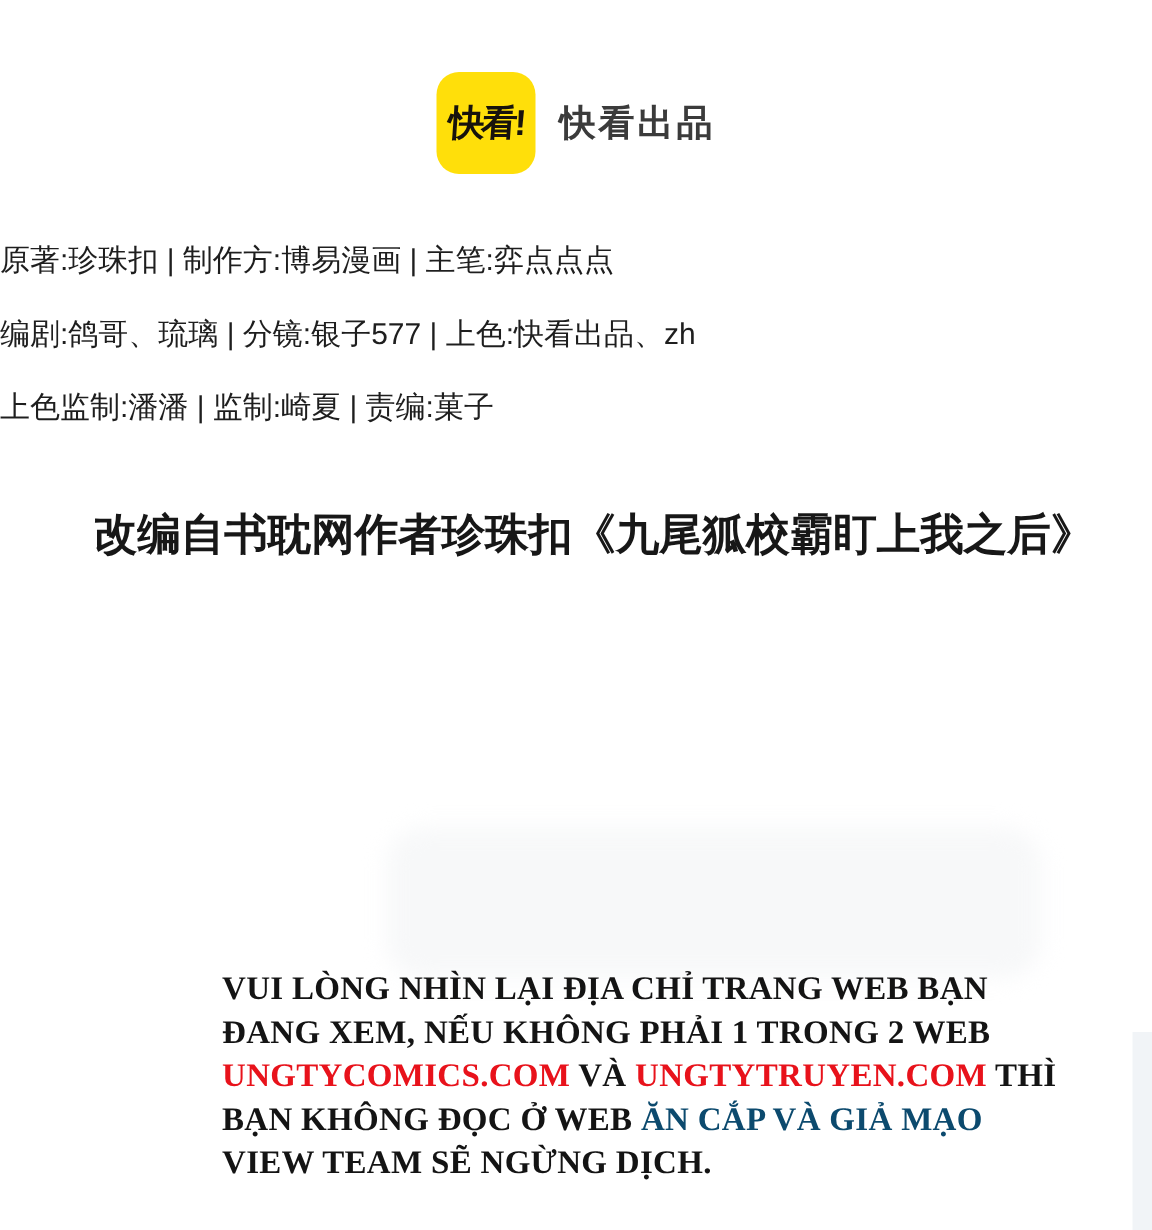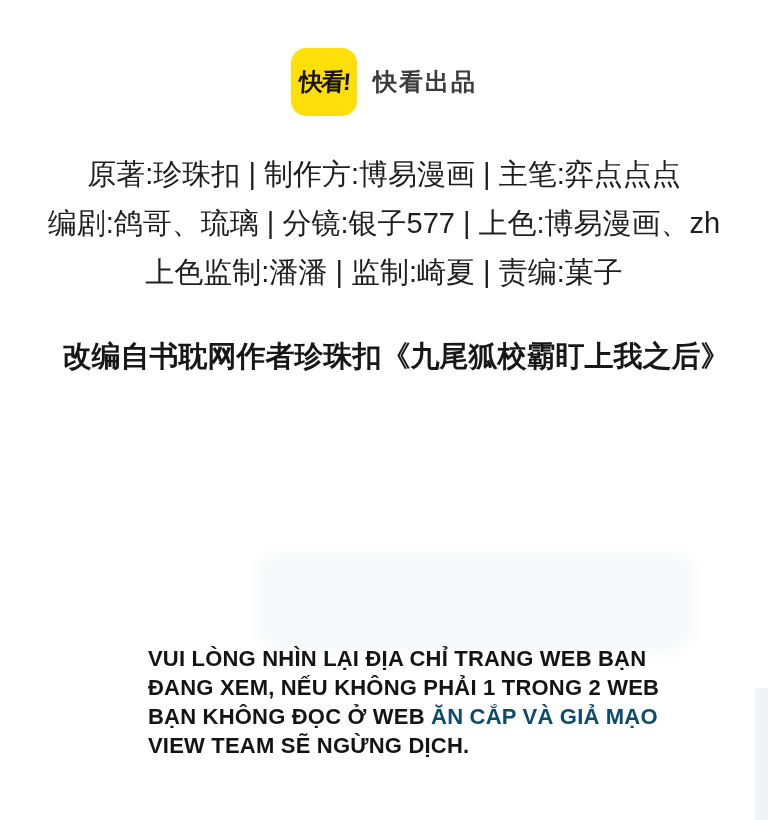--- a/index.html
+++ b/index.html
@@ -31,23 +31,22 @@
     white-space: nowrap;
   }
   .brand-name {
     font-size: 24px; font-weight: 700; color: #3b3b3b;
     letter-spacing: 2px; white-space: nowrap;
   }
 
   
   .credits {
     position: absolute; top: 150px; left: 0; width: 100%;
-    text-align: center;
     color: #1e1e1e;
-    font-size: 29px; line-height: 49px; font-weight: 400;
+    font-size: 20px; line-height: 49px; font-weight: 400;
   }
   .credit-line { white-space: nowrap; }
   .adaptation {
     position: absolute; top: 337px; left: 12px; width: 100%;
     text-align: center;
     font-size: 29px; font-weight: 700; color: #171717;
     white-space: nowrap;
   }
 
   
@@ -59,21 +58,21 @@
   }
   .edge-strip {
     position: absolute; right: 0; top: 688px;
     width: 13px; height: 132px;
     background: #eef1f5; opacity: .8;
   }
 
   
   .warning {
     position: absolute; left: 148px; top: 644px;
-    font-family: Liberation Sans, sans-serif;
+    font-family: Liberation Serif, serif;
     font-size: 22px; line-height: 29px; font-weight: 700;
     color: #141414; letter-spacing: 0.2px;
     white-space: nowrap;
   }
   .w-red   { color: #e8121b; }
   .w-green { color: #0c4a6e; }
 </style>
 </head>
 <body>
 
@@ -81,31 +80,34 @@
 
   <div class="brand-row">
     <div class="logo-badge">
       <span class="logo-glyph">快看!</span>
     </div>
     <span class="brand-name">快看出品</span>
   </div>
 
   <div class="credits">
     <div class="credit-line">原著:珍珠扣 | 制作方:博易漫画 | 主笔:弈点点点</div>
-    <div class="credit-line">编剧:鸽哥、琉璃 | 分镜:银子577 | 上色:博易漫画、zh</div>
+    <div class="credit-line">编剧:鸽哥、琉璃 | 分镜:银子577 | 上色:快看出品、zh</div>
     <div class="credit-line">上色监制:潘潘 | 监制:崎夏 | 责编:菓子</div>
   </div>
 
   <div class="adaptation">改编自书耽网作者珍珠扣《九尾狐校霸盯上我之后》</div>
 
   <div class="faded-blob"></div>
   <div class="edge-strip"></div>
 
   <div class="warning">
     <div>VUI LÒNG NHÌN LẠI ĐỊA CHỈ TRANG WEB BẠN</div>
     <div>ĐANG XEM, NẾU KHÔNG PHẢI 1 TRONG 2 WEB</div>
     <div>
+      <span class="w-red">UNGTYCOMICS.COM</span><span> VÀ </span><span class="w-red">UNGTYTRUYEN.COM</span><span> THÌ</span>
+    </div>
+    <div>
       <span>BẠN KHÔNG ĐỌC Ở WEB </span><span class="w-green">ĂN CẮP VÀ GIẢ MẠO</span>
     </div>
     <div>VIEW TEAM SẼ NGỪNG DỊCH.</div>
   </div>
 
 </div>
 
 </body></html>

